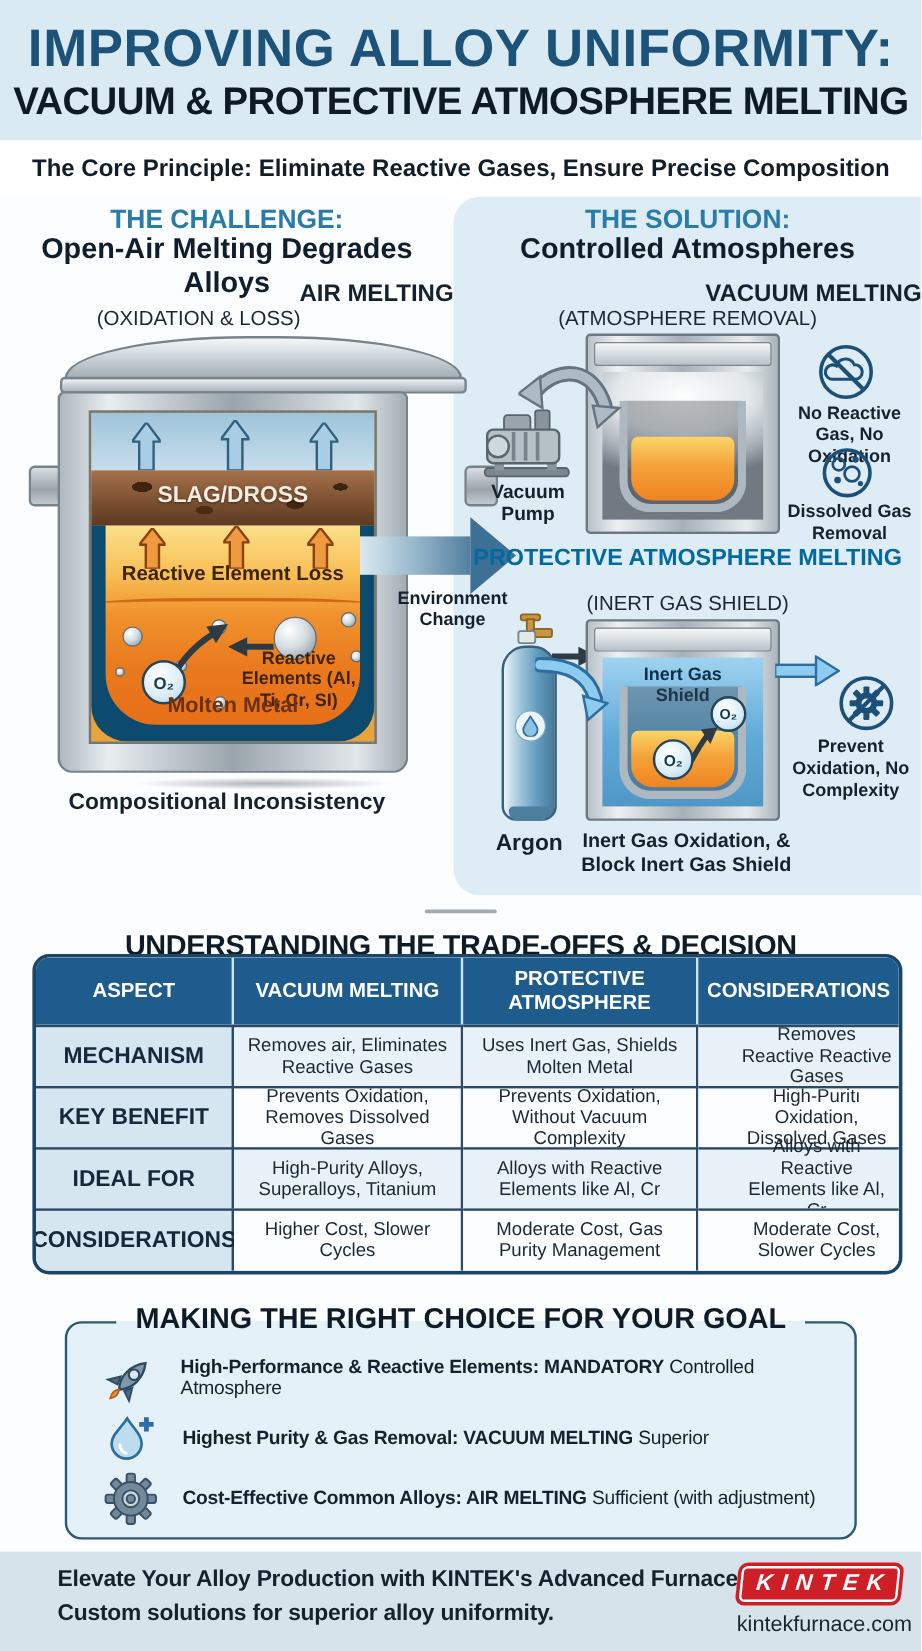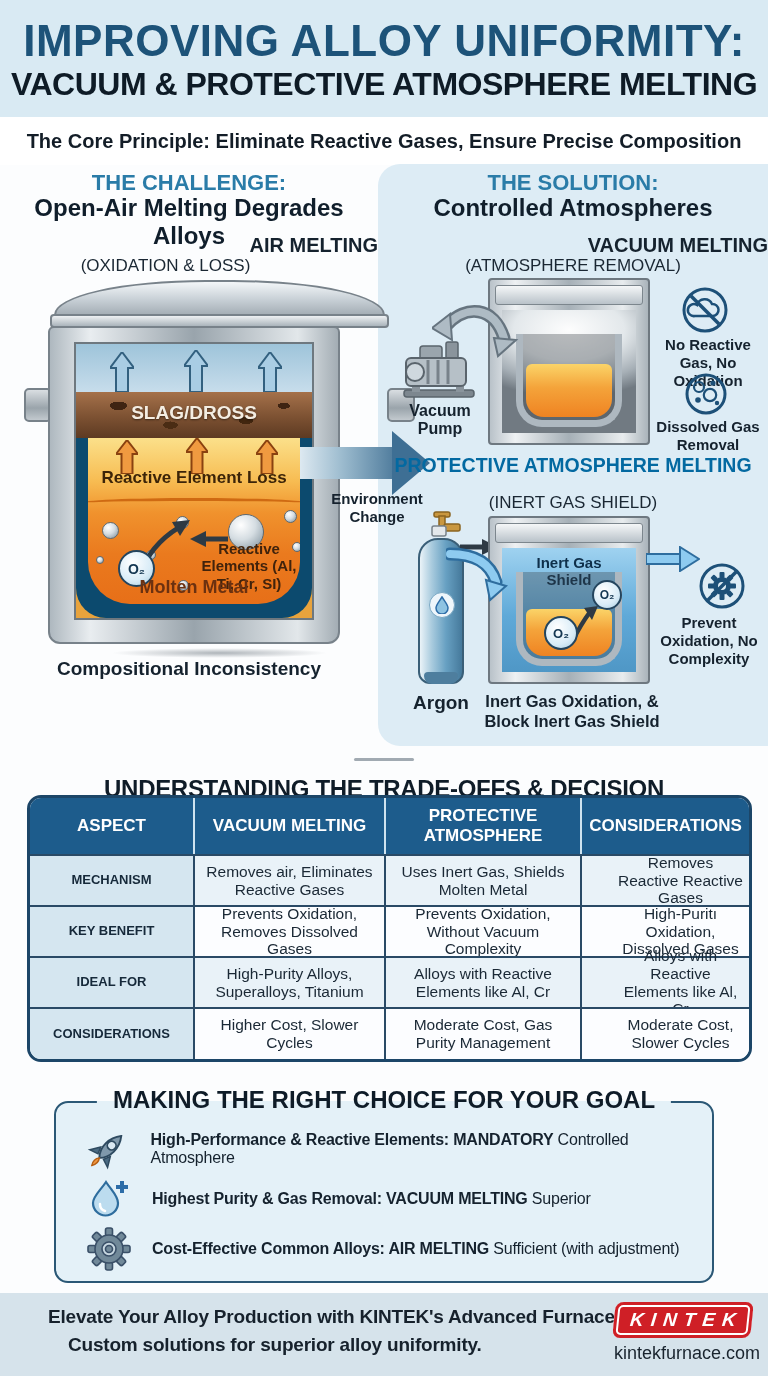--- a/index.html
+++ b/index.html
@@ -81,21 +81,21 @@
 
   
   .secHead { display:flex; align-items:center; justify-content:center; gap:14px; width:768px;flex-direction:column; }
   .secHead .line { height:3px; width:60px; background:#46586680; border-radius:2px; }
   .secHead .txt { font-size:24px; font-weight:bold; color:#0f1c28; letter-spacing:-.3px; }
   .tbl { left:27px; top:795px; width:725px; border:3px solid #1c4668; border-radius:14px; overflow:hidden; background:#fff;
          display:grid; grid-template-columns:165px 191px 196px 167px; grid-template-rows:56px 51px 51px 51px 52px; }
   .tbl > div { display:flex; align-items:center; justify-content:center; text-align:center; padding:2px 6px; line-height:1.15; }
   .th { background:#1d5c8c; color:#fff; font-weight:bold; font-size:17px; border-right:2px solid #cfe3f0; }
   .th:nth-child(4) { border-right:none; }
-  .rl { background:#d5e6f0; font-weight:bold; font-size:13px; color:#16293a; border-right:2px solid #2a4a66; border-top:2px solid #2a4a66; }
+  .rl { background:#d5e6f0; font-weight:bold; font-size:19px; color:#16293a; border-right:2px solid #2a4a66; border-top:2px solid #2a4a66; }
   .cd { font-size:15.5px; color:#1a2835; border-right:2px solid #2a4a66; border-top:2px solid #2a4a66; }
   .cd.last { border-right:none;padding-left:36px; }
   .r-even { background:#e9f2f8; }
   .r-odd { background:#fcfdff; }
 
   
   .choice { left:54px; top:1101px; width:660px; height:182px; background:#e4f1f8; border:2.5px solid #2b5876; border-radius:14px; }
   .choiceTitle { position:absolute; left:50%; top:-17px; transform:translateX(-50%); white-space:nowrap; padding:0 16px;
          background:linear-gradient(180deg,#fcfdfe 52%,#e4f1f8 52%); font-size:24px; font-weight:bold; color:#0f1c28; }
   .cItem { position:absolute; left:30px; right:14px; height:48px; display:flex; align-items:center; gap:20px; }
@@ -416,20 +416,20 @@
             <circle r="7" fill="#c6d6e0"></circle>
             <circle r="3.5" fill="#718999"></circle>
         </g>
       </svg>
       <div class="cTxt"><b>Cost-Effective Common Alloys: AIR MELTING</b><span> Sufficient (with adjustment)</span></div>
     </div>
   </div>
 
   <div class="abs foot">
     <div class="fl" style="top:13px;">Elevate Your Alloy Production with KINTEK's Advanced Furnaces.</div>
-    <div class="fl" style="top:41px;margin-left:20px;">Custom solutions for superior alloy uniformity.</div>
+    <div class="fl" style="top:41px;">Custom solutions for superior alloy uniformity.</div>
     <div class="klogo">
         <span>KINTEK</span>
       </div>
     <div class="ksite">kintekfurnace.com</div>
   </div>
 
 </div>
 
 </body></html>

